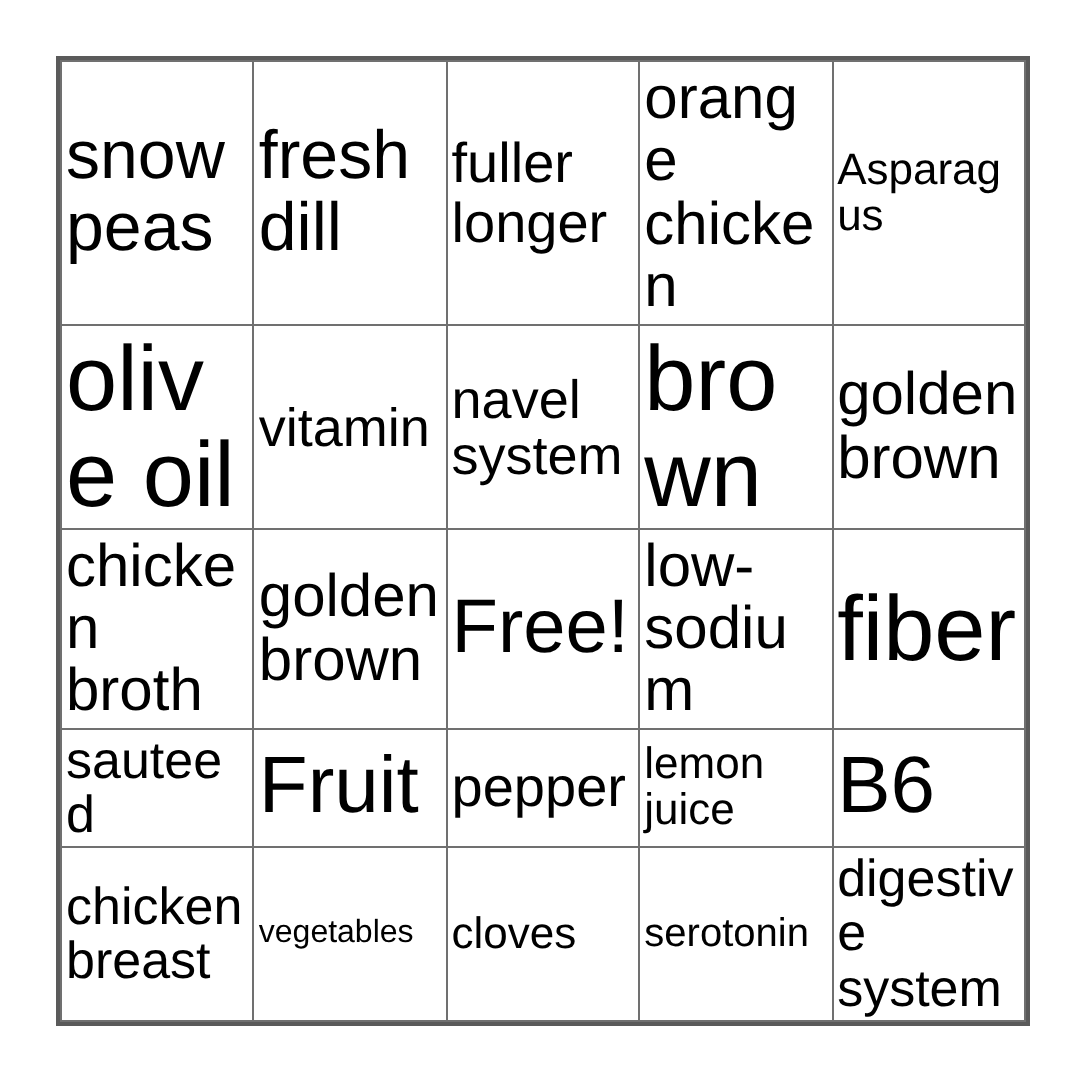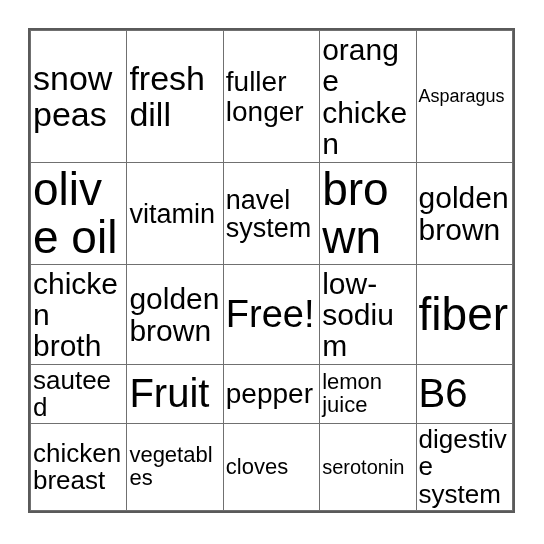--- a/index.html
+++ b/index.html
@@ -36,22 +36,22 @@
     padding: 1px 2px;
     text-align: left;
     vertical-align: middle;
     line-height: 1.04;
     overflow: hidden;
     word-break: break-word;
     color: #000000;
     font-family: "Liberation Sans", sans-serif;
   }
   
-  .sz-xxs { font-size: 22px; }
-  .sz-xs  { font-size: 18px; }
+  .sz-xxs { font-size: 16px; }
+  .sz-xs  { font-size: 22px; }
   .sz-s   { font-size: 20px; }
   .sz-sm  { font-size: 26px; }
   .sz-m   { font-size: 30px; }
   .sz-mm  { font-size: 26px; }
   .sz-ml  { font-size: 27px; }
   .sz-l   { font-size: 28px; }
   .sz-lx  { font-size: 30px; }
   .sz-xl  { font-size: 22px; }
   .sz-xxl { font-size: 34px; }
   .sz-h   { font-size: 46px; }

